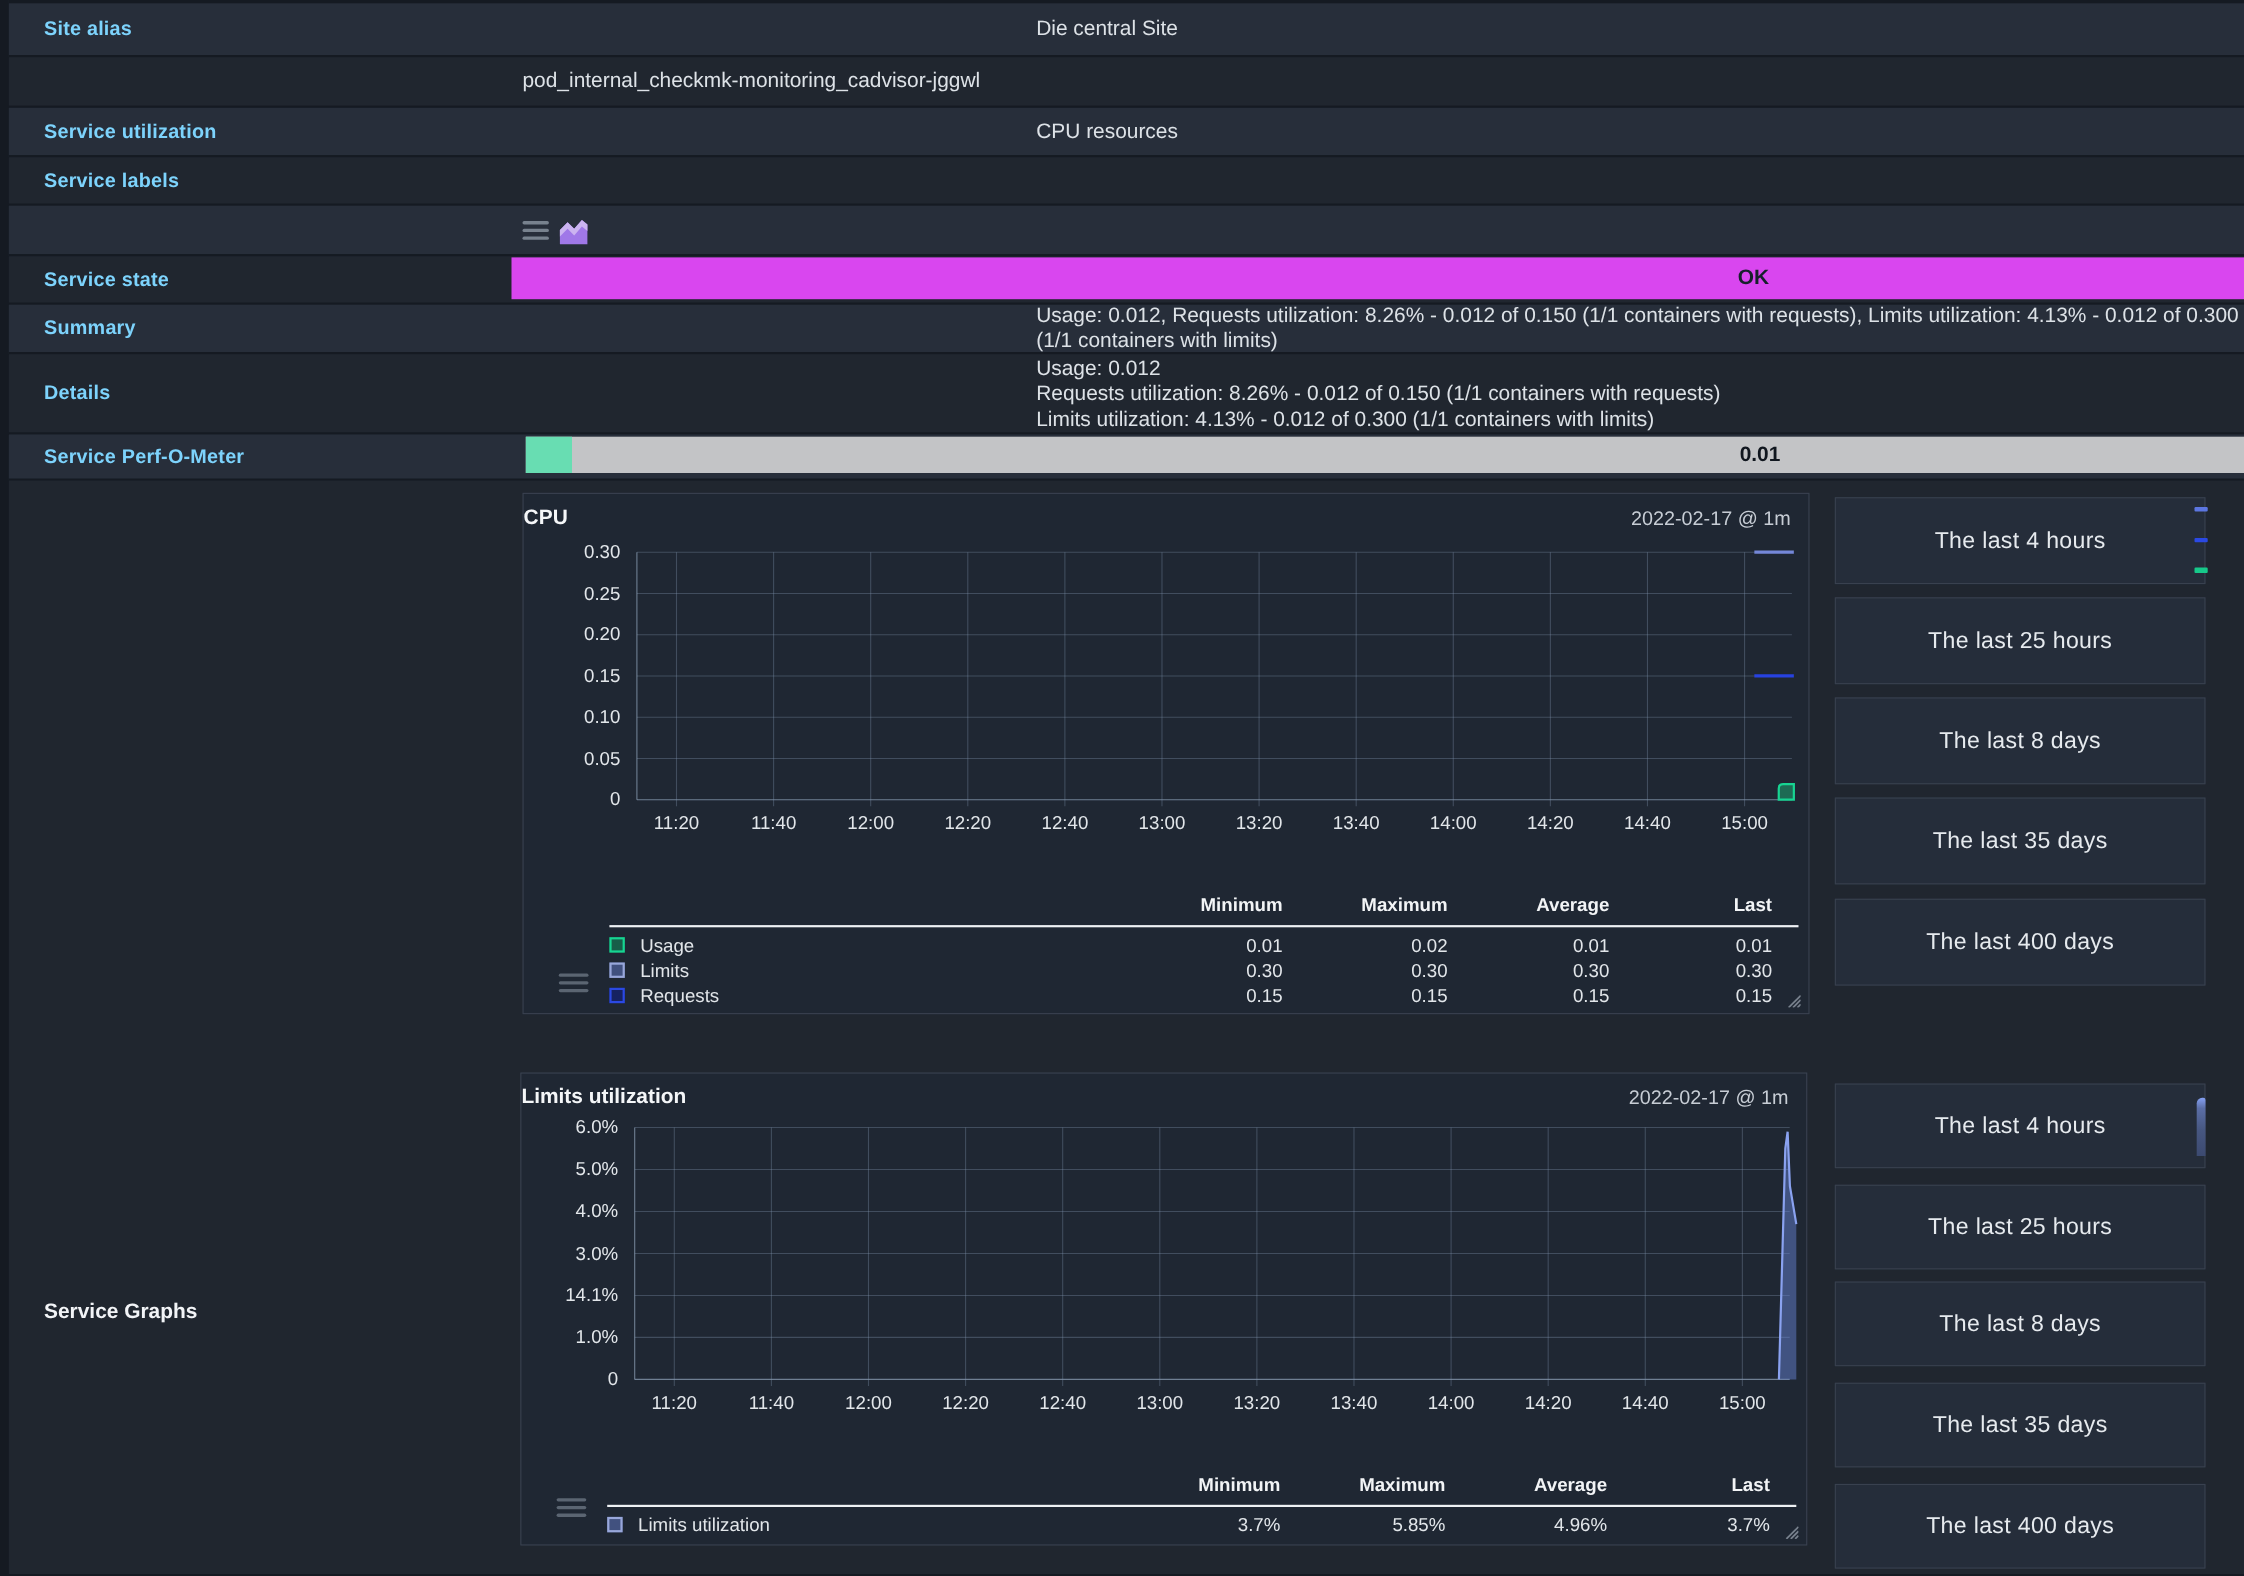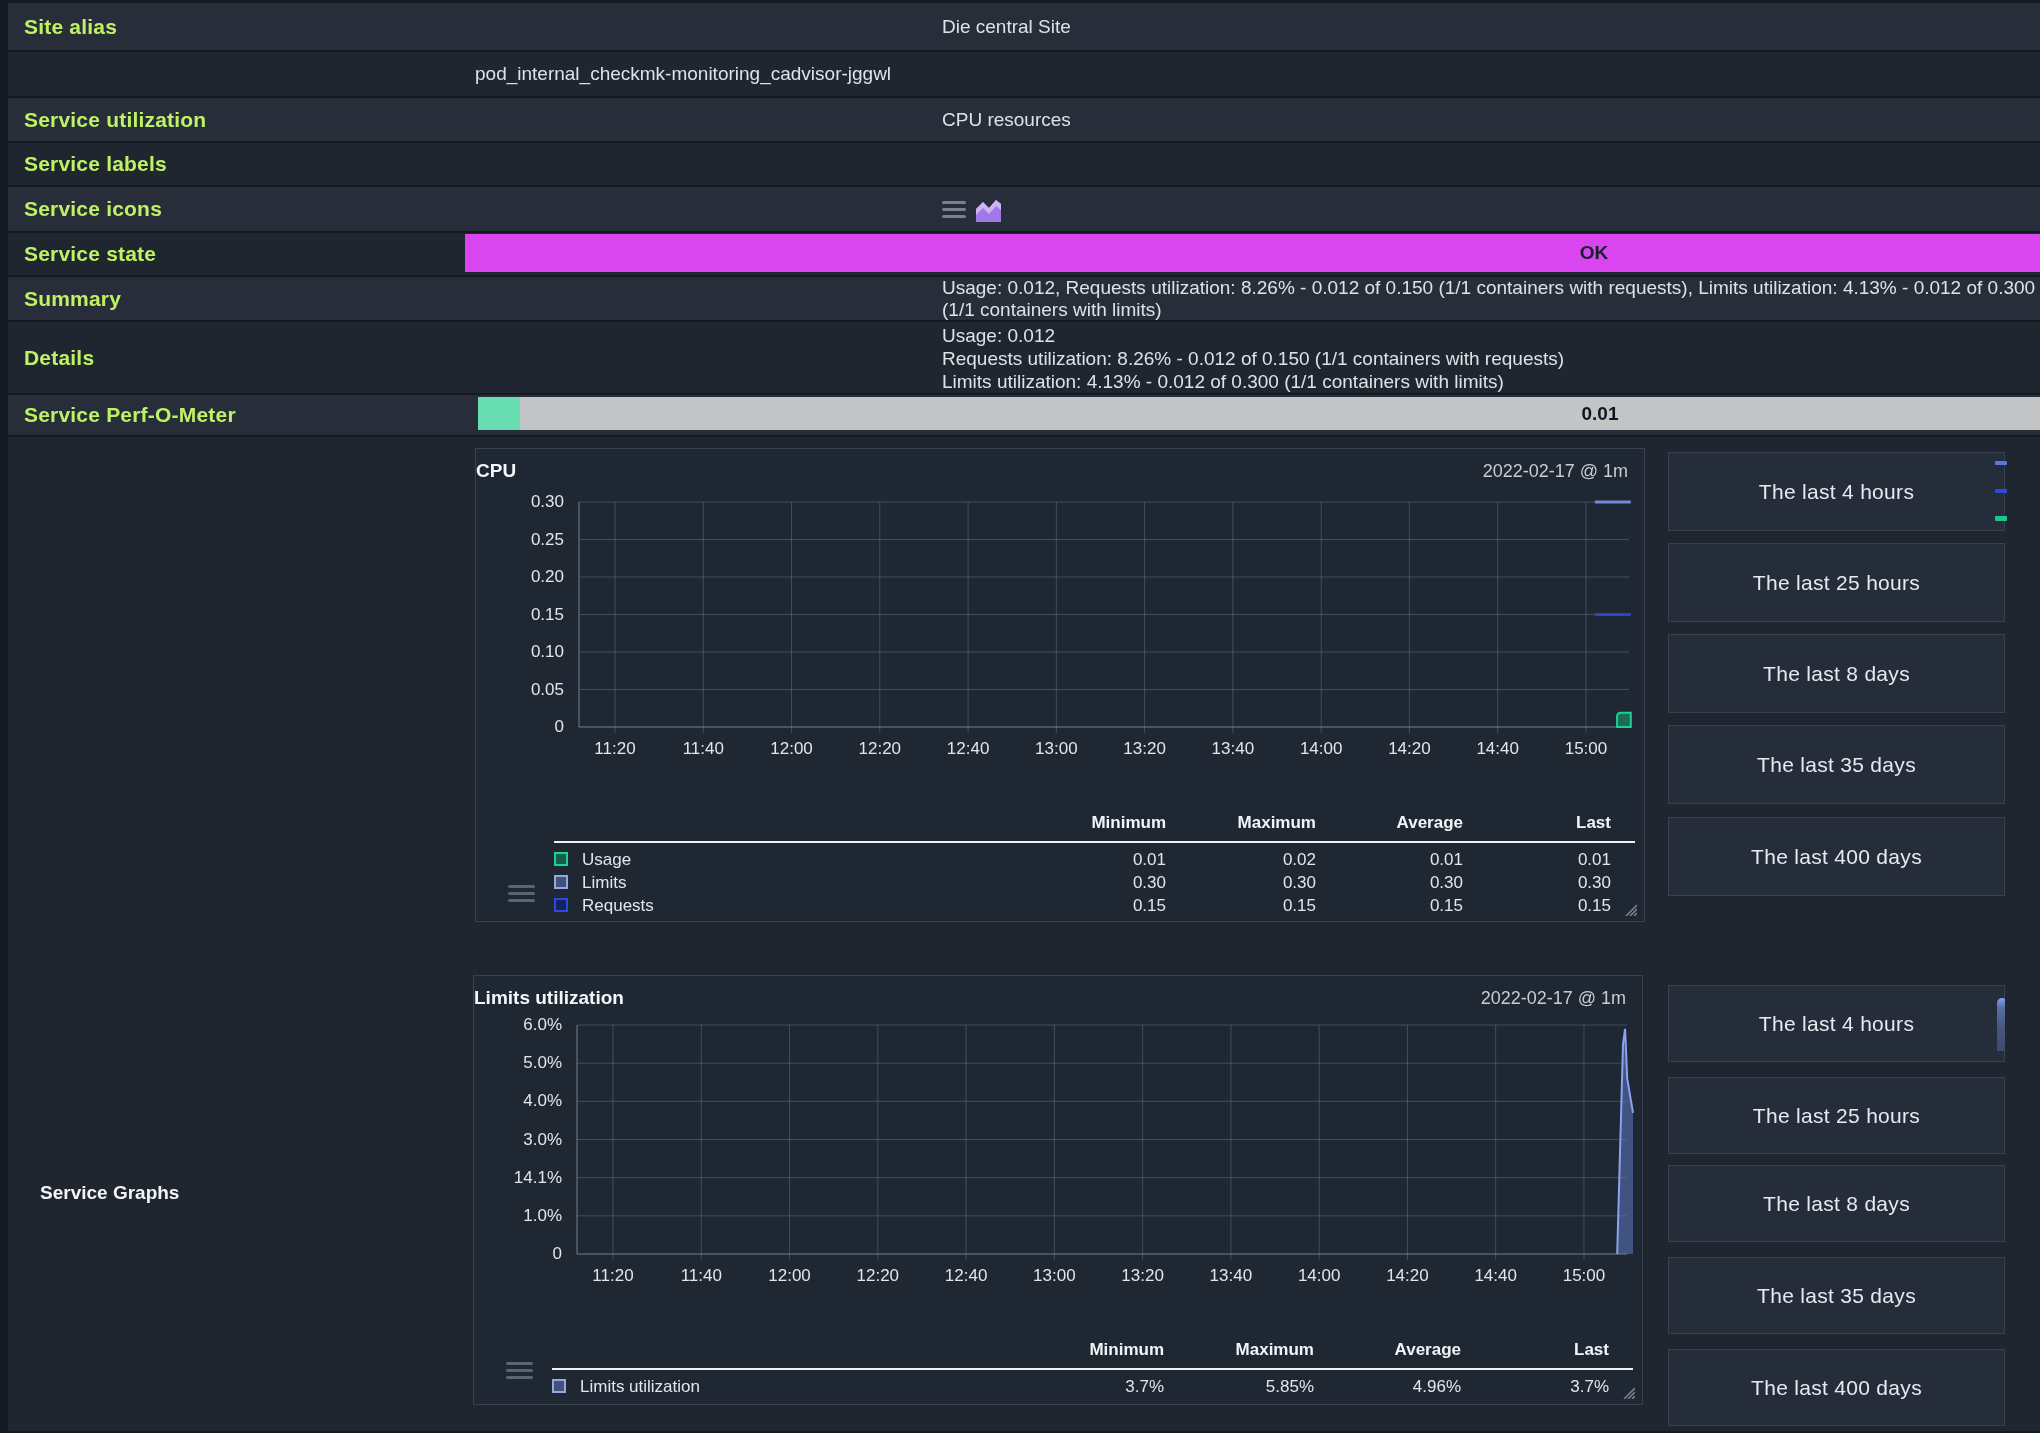--- a/index.html
+++ b/index.html
@@ -11,23 +11,23 @@
   }
   .table{position:absolute;left:8px;top:0;width:2032px}
   .row{position:relative;display:flex;box-sizing:border-box;border-bottom:2px solid #151a22}
   .row.light{background:#272e3a}
   .row.dark{background:#20262f}
   .r1{height:52px;border-top:3px solid #151a22}
   .r2{height:46px}.r3{height:45px}.r4{height:44px}.r5{height:46px}
   .r6{height:44px}.r7{height:45px}.r8{height:73px}.r9{height:42px}
   .r10{height:996px;display:block}
   .label-cell{
-    flex:none;width:467px;box-sizing:border-box;padding-left:16px;
+    flex:none;width:467px;box-sizing:border-box;padding-left:32px;
     display:flex;align-items:center;
-    font-weight:700;font-size:21px;color:#bef264;letter-spacing:.2px;
+    font-weight:700;font-size:18px;color:#7dd3fc;letter-spacing:.2px;
   }
   .value-cell{flex:1;display:flex;align-items:center;font-size:19px;color:#dde2e7}
   .value-cell.block{display:block;padding-top:2px}
   .detail-line{font-size:19px;line-height:23px;color:#dde2e7}
 
   
   .icons-wrap{display:flex;align-items:center;gap:9px}
   .menu-icon span{display:block;width:24px;height:3px;border-radius:2px;background:#78828e;margin:4px 0}
   .area-icon{display:block}
 
@@ -100,21 +100,20 @@
     <div class="label-cell">Service utilization</div>
     <div class="value-cell" style="padding-left:467px">CPU resources</div>
   </div>
 
   <div class="row dark r4">
     <div class="label-cell">Service labels</div>
     <div class="value-cell" style="padding-left:467px"></div>
   </div>
 
   <div class="row light r5">
-    <div class="label-cell">Service icons</div>
     <div class="value-cell" style="padding-left:467px">
       <div class="icons-wrap">
         <span class="menu-icon">
             <span></span>
             <span></span>
             <span></span>
           </span>
         <svg class="area-icon" width="27" height="27" viewBox="0 0 27 27">
           <polygon points="1,26 1,13 8,6 14,12 21,4 26,8 26,26" fill="#a078e8"></polygon>
           <polygon points="1,13 8,6 14,12 21,4 26,8 26,14 21,10 14,18 8,12 1,19" fill="#cbb4f0"></polygon>

